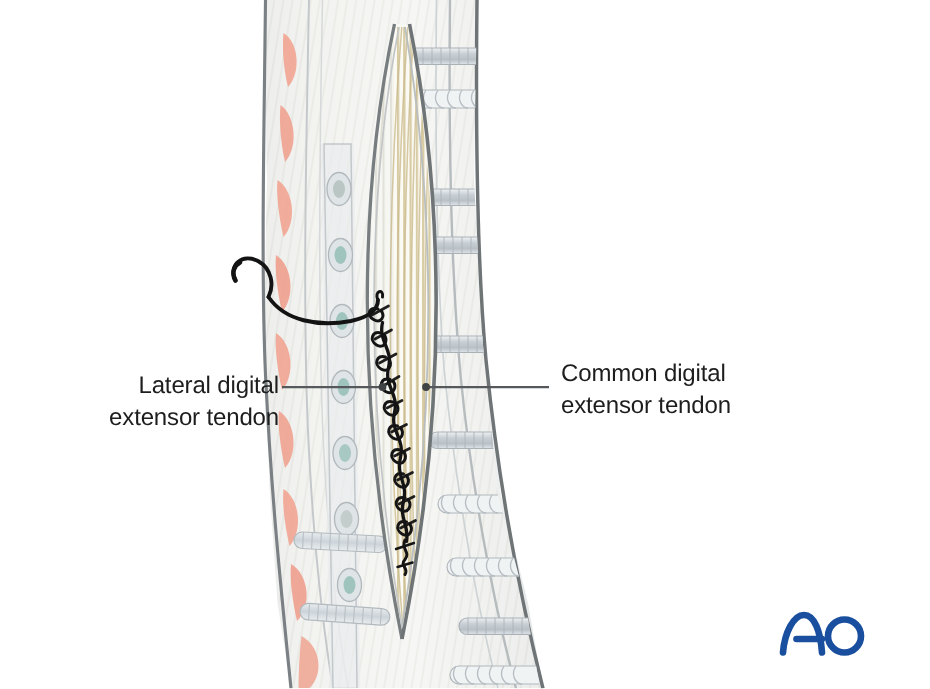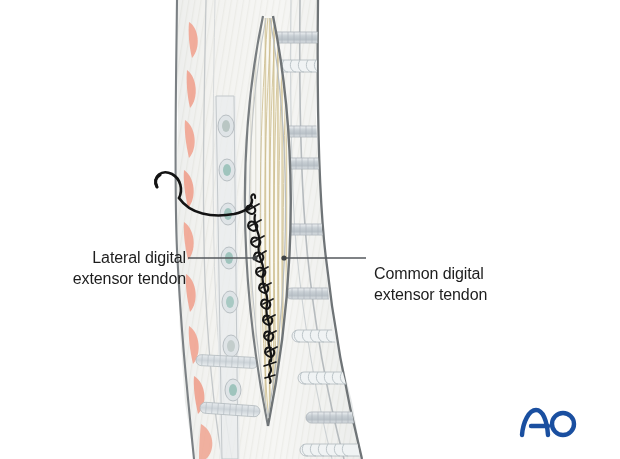--- a/index.html
+++ b/index.html
@@ -35,21 +35,21 @@
     white-space: nowrap;
   }
   #label-lateral {
     left: 20px;
     top: 248px;
     width: 166px;
     text-align: right;
   }
   #label-common {
     left: 374px;
-    top: 264px;
+    top: 240px;
     width: 210px;
     text-align: left;
   }
   .label-line { display: block; }
   #ao-logo {
     position: absolute;
     left: 518px;
     top: 404px;
     width: 62px;
     height: 36px;

